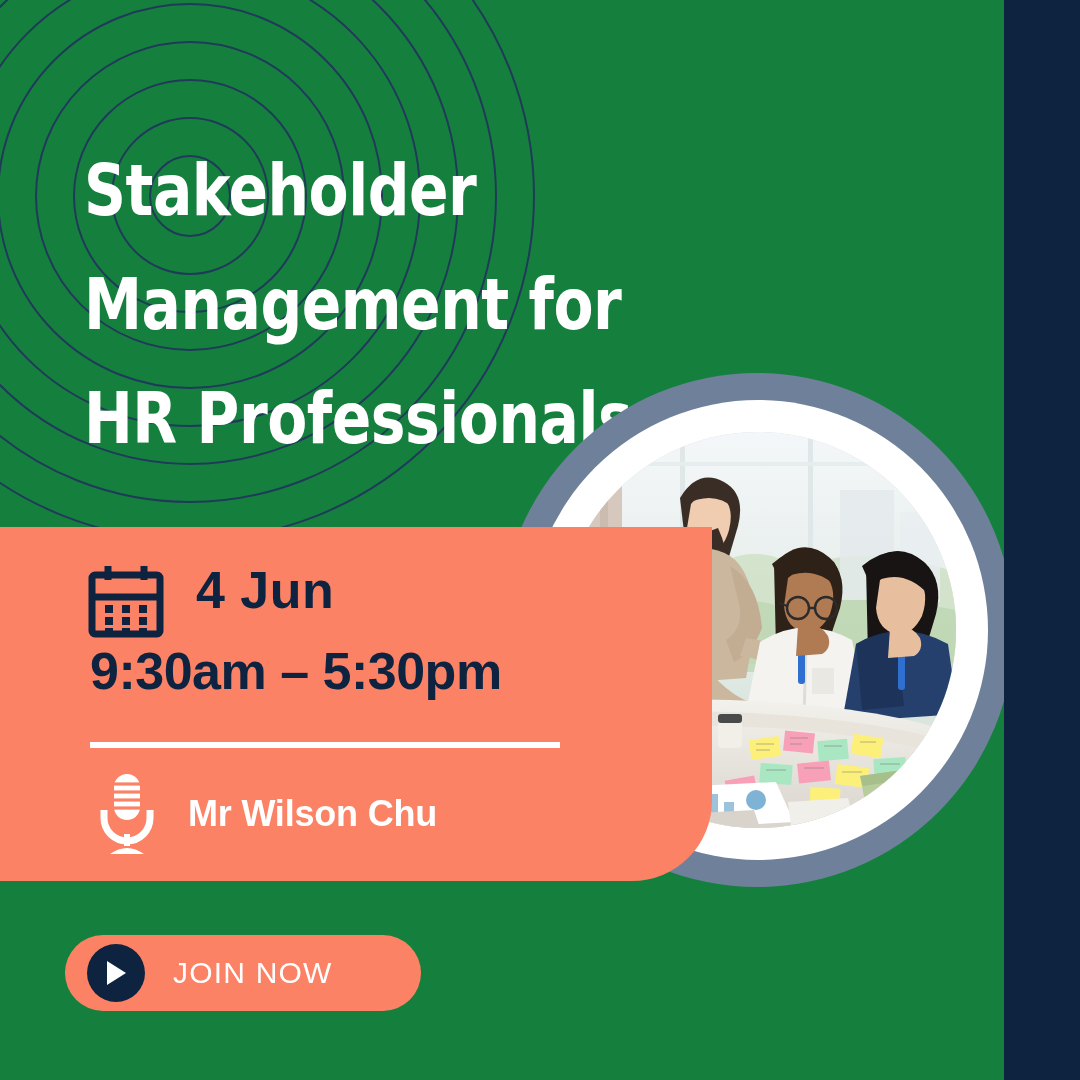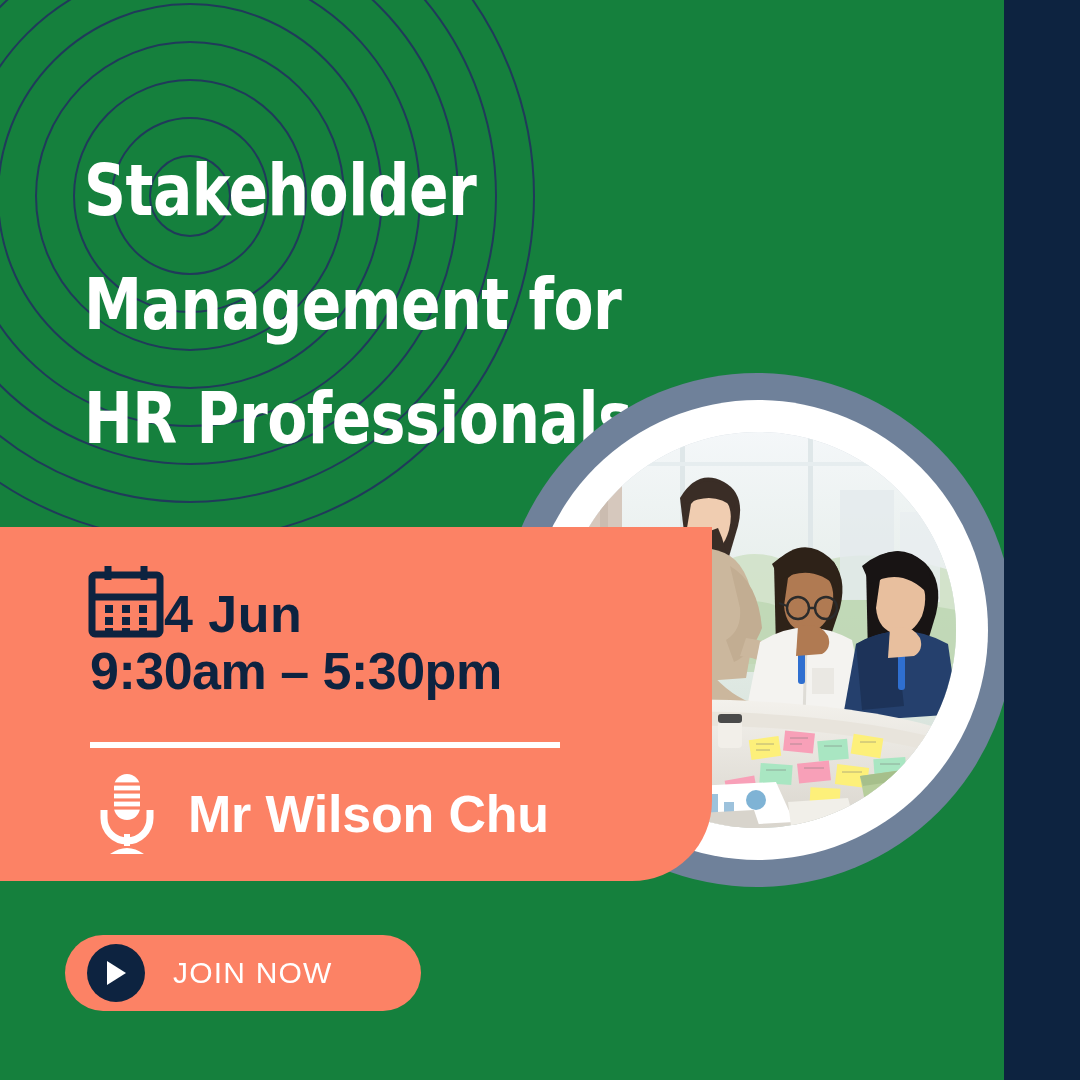--- a/index.html
+++ b/index.html
@@ -71,21 +71,21 @@
   .info-panel {
     position:absolute;
     left:0; top:527px;
     width:712px; height:354px;
     background:#fc8265;
     border-radius:0 0 80px 0;
   }
 
   .date-row {
     position:absolute; left:88px; top:37px;
-    display:flex; align-items:flex-end; 
+    display:flex; align-items:flex-start; gap:32px;
   }
   .cal-icon { width:76px; height:76px; display:block; }
   .date-text {
     color:#0d2340;
     font-size:52px;
     font-weight:bold;
     letter-spacing:0.5px;
     line-height:1;
   }
 
@@ -106,21 +106,21 @@
     background:#ffffff;
   }
 
   .speaker-row {
     position:absolute; left:96px; top:245px;
     display:flex; align-items:center; gap:30px;
   }
   .mic-icon { width:62px; height:84px; display:block; }
   .speaker-name {
     color:#ffffff;
-    font-size:52px;
+    font-size:36px;
     font-weight:bold;
     letter-spacing:-0.2px;
     line-height:1;
     white-space:nowrap;
   }
 
   
   .cta {
     position:absolute;
     left:65px; top:935px;

